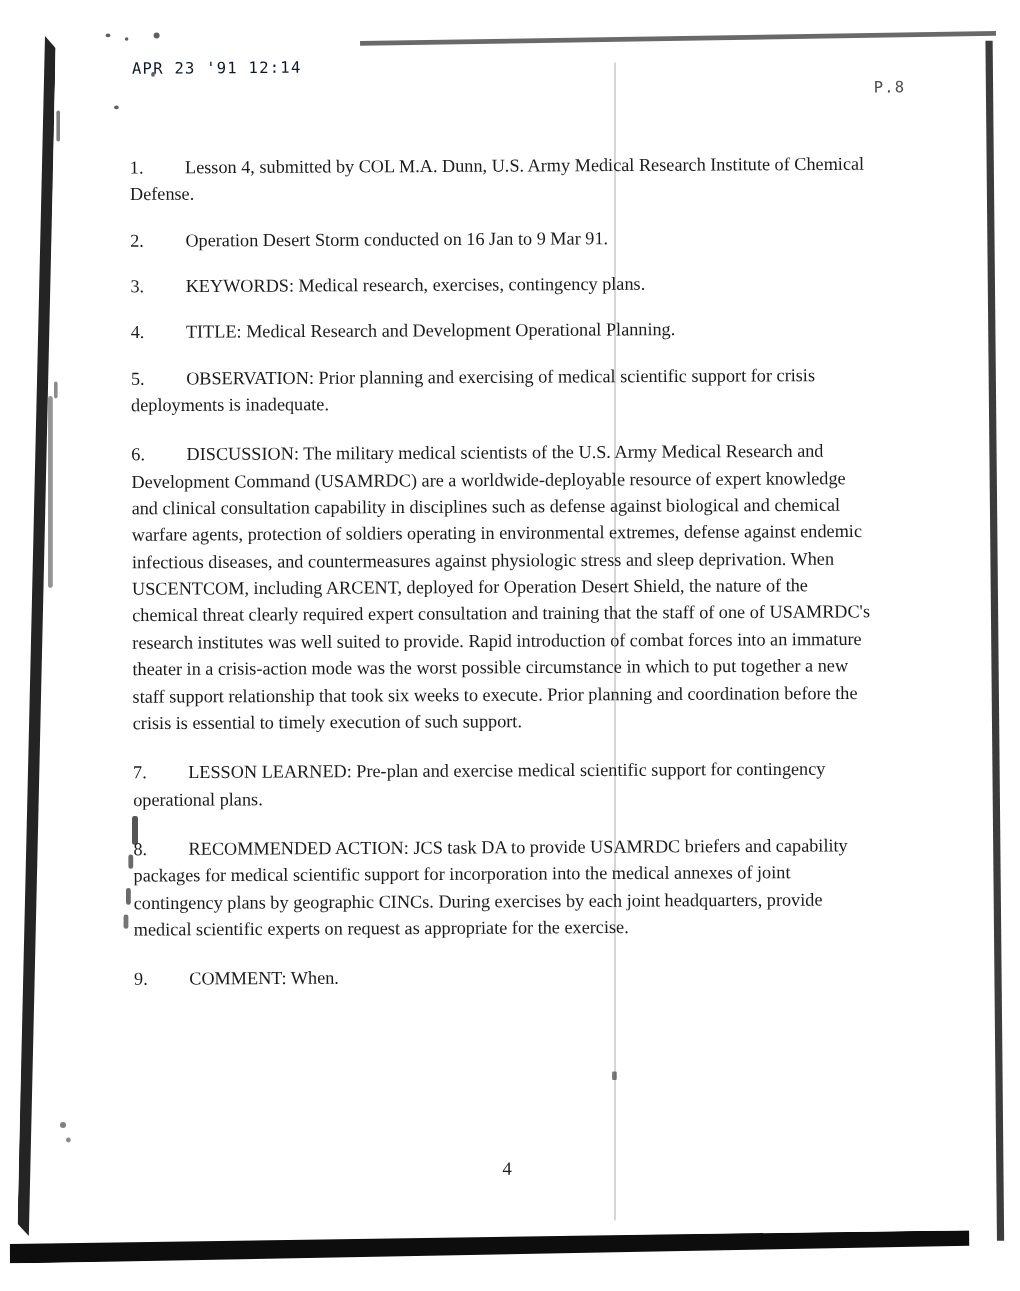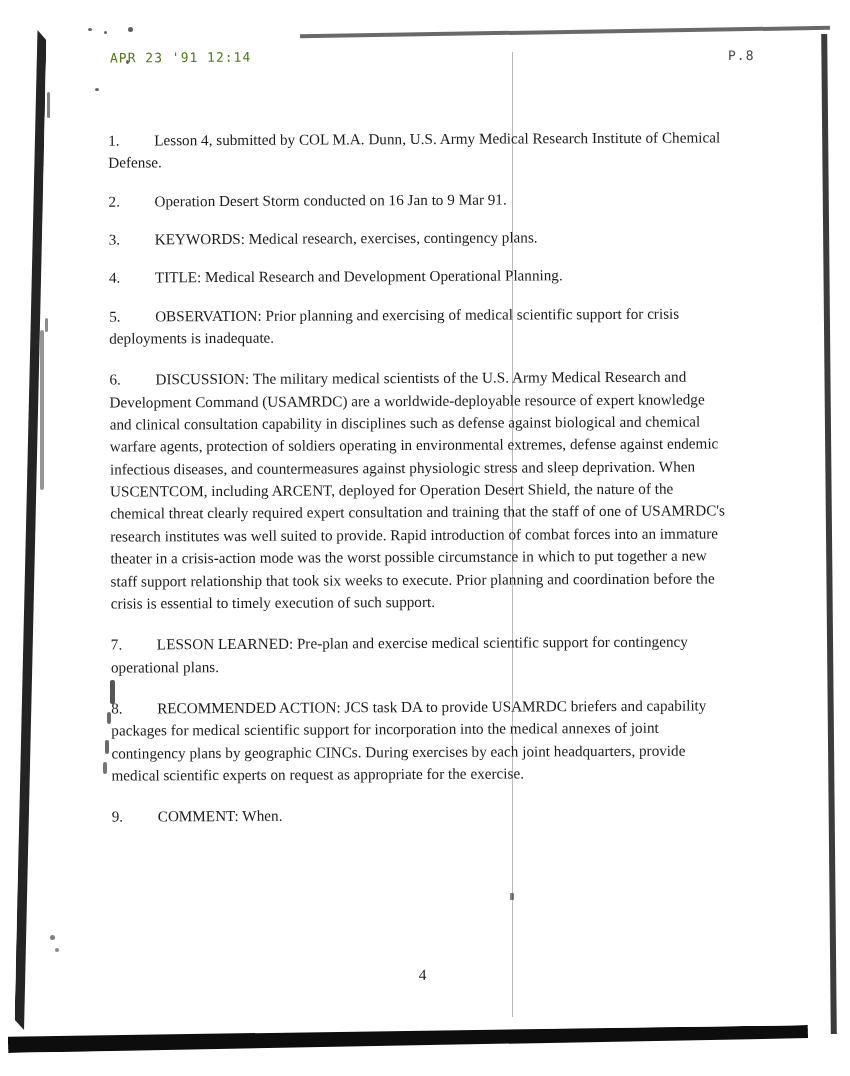--- a/index.html
+++ b/index.html
@@ -94,27 +94,27 @@
     opacity: 0.75;
   }
 
   .fax-header {
     position: absolute;
     left: 110px;
     top: 50px;
     font-family: "DejaVu Sans Mono", monospace;
     font-size: 13px;
     letter-spacing: 1px;
-    color: #4d7c0f;
+    color: #0f172a;
     transform: rotate(-0.4deg);
   }
   .fax-page {
     position: absolute;
     right: 96px;
-    top: 48px;
+    top: 66px;
     font-family: "DejaVu Sans Mono", monospace;
     font-size: 13px;
     letter-spacing: 1px;
     color: #4a4a4a;
     transform: rotate(-0.4deg);
   }
 
   .doc-body {
     position: absolute;
     left: 110px;

